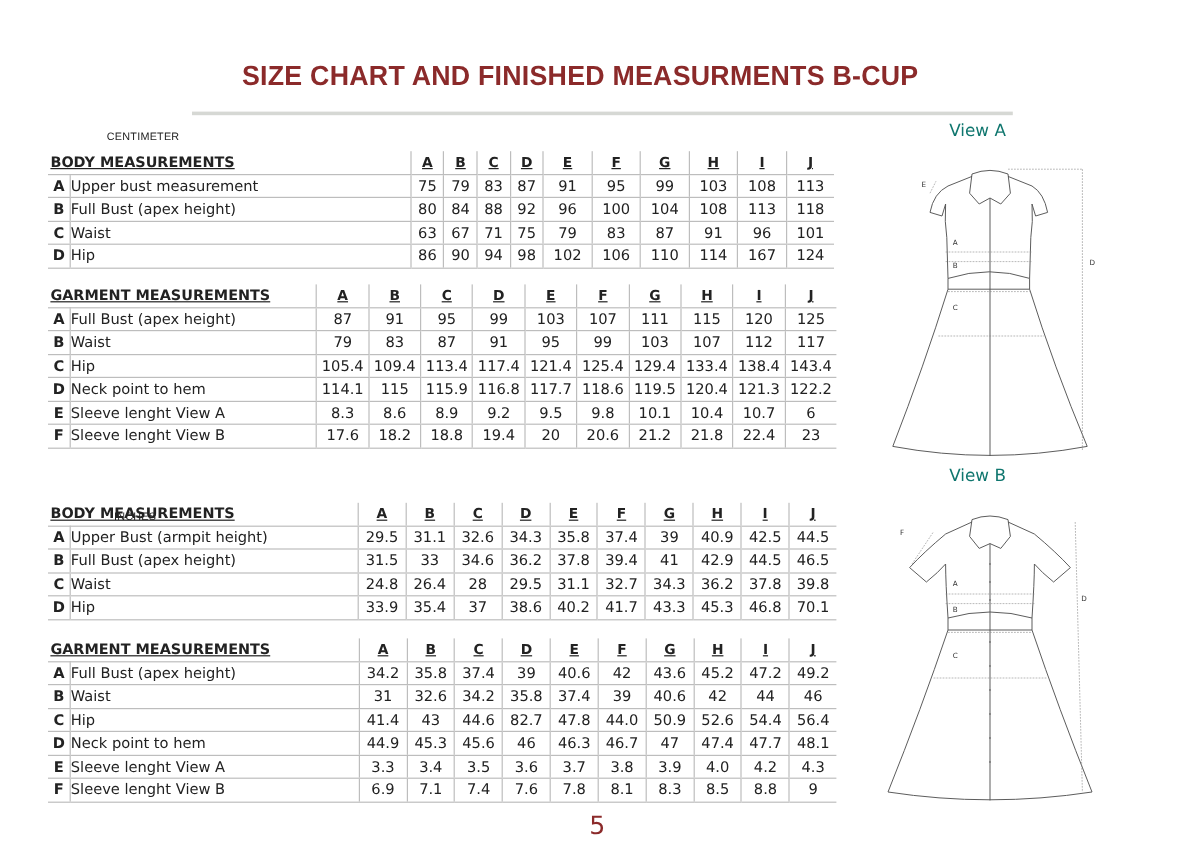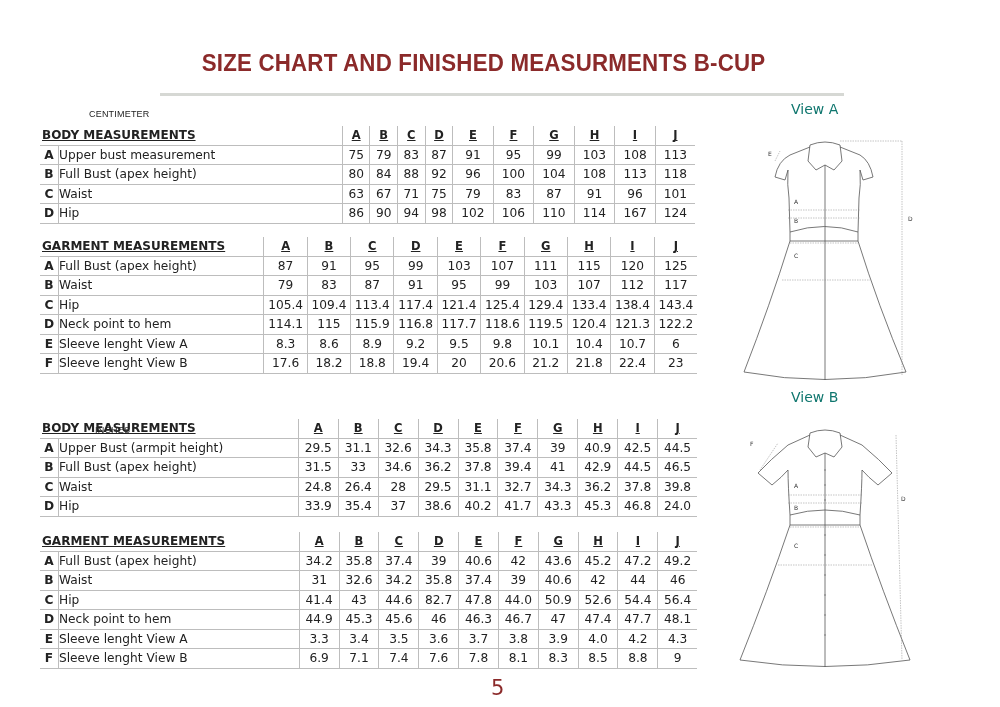--- a/index.html
+++ b/index.html
@@ -269,21 +269,21 @@
         <td class="label">Hip</td>
         <td>33.9</td>
         <td>35.4</td>
         <td>37</td>
         <td>38.6</td>
         <td>40.2</td>
         <td>41.7</td>
         <td>43.3</td>
         <td>45.3</td>
         <td>46.8</td>
-        <td>24.0</td>
+        <td>70.1</td>
       </tr>
     </tbody>
   </table>
 <table class="sz" id="t-in-garment" style="left:40px;top:532px;width:657px;">
     <tbody>
       <tr class="hdr">
         <td class="sec" colspan="2" style="width:186px">GARMENT MEASUREMENTS</td>
         <td>A</td>
         <td>B</td>
         <td>C</td>

